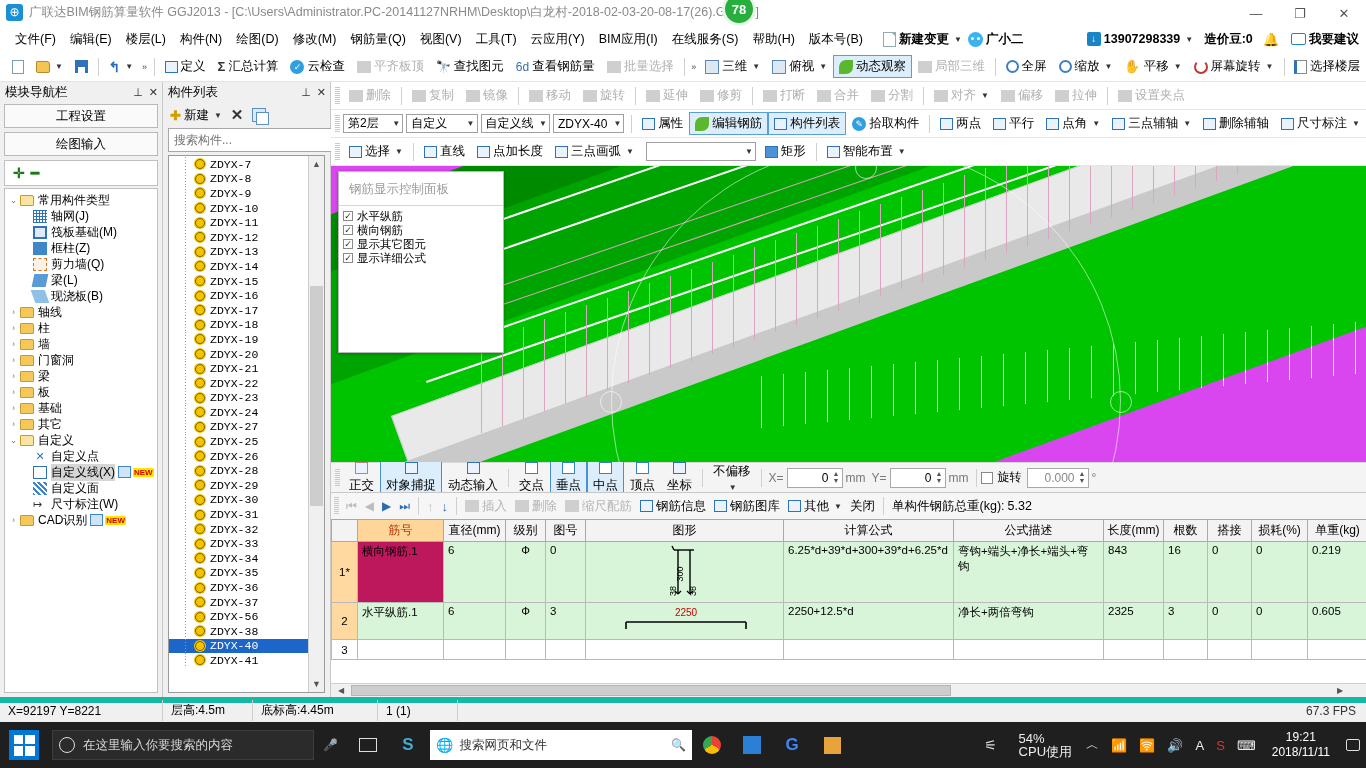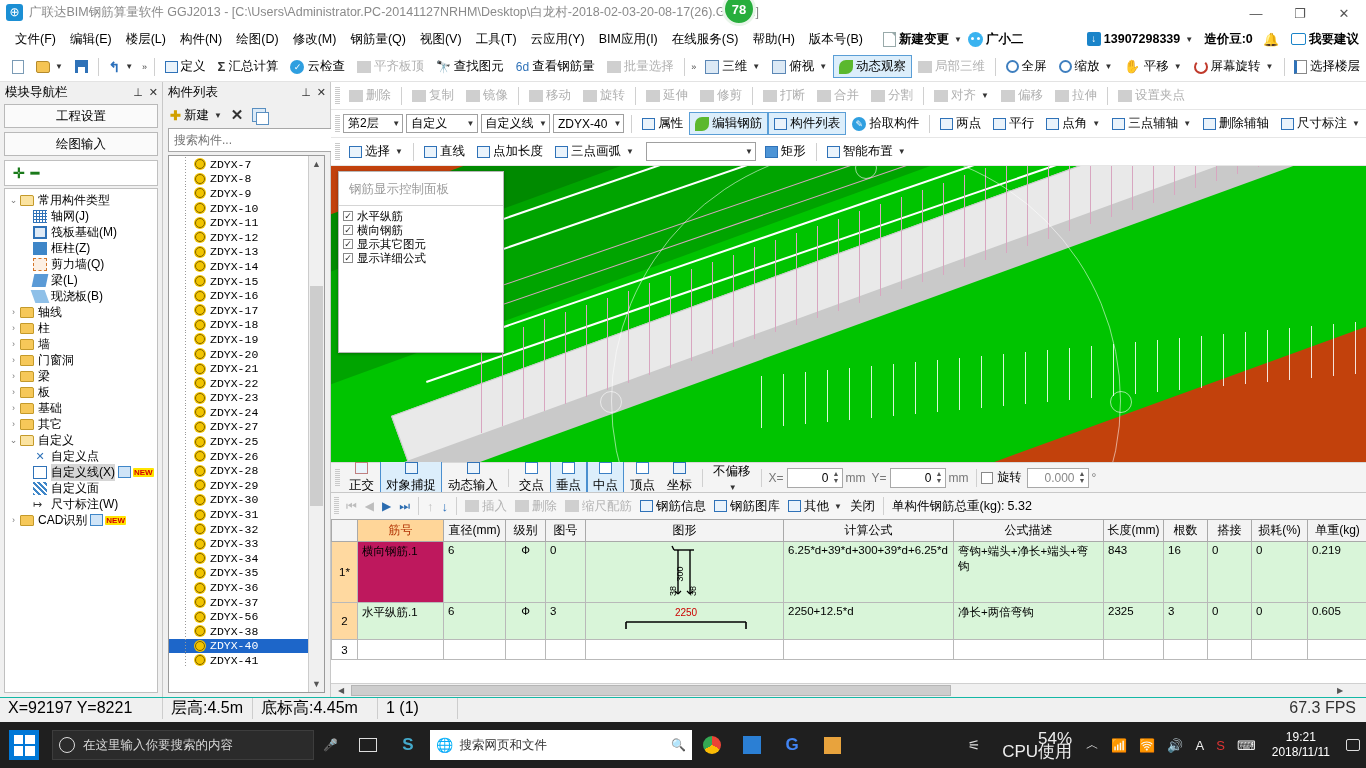--- a/index.html
+++ b/index.html
@@ -151,21 +151,21 @@
   .toolbar-strip { height:28px; background:#fff; display:flex; align-items:center; border-bottom:1px solid #e6e6e6;
                    padding-left:4px; white-space:nowrap; overflow:hidden; position:relative;}
   .grip { width:5px; height:18px; background:
           repeating-linear-gradient(180deg,#c9c9c9 0 1px,transparent 1px 2px); margin-right:3px; flex:0 0 5px;}
   .combo { height:19px; border:1px solid #a0a0a0; background:#fff; display:flex; align-items:center;
            padding:0 2px 0 4px; font-size:12px; margin-right:3px;}
   .combo .cv { flex:1; }
   .combo .ca { font-size:8px; color:#333; padding-left:4px;}
 
   .canvas-wrap { flex:1; position:relative; background:#000; overflow:hidden; }
-  .viewport { position:absolute; inset:0; background:#c2410c; }
+  .viewport { position:absolute; inset:0; background:#d946ef; }
 
   
   .scene { position:absolute; inset:0; overflow:hidden; }
   .greenband {
     position:absolute; left:-40px; top:120px; width:1200px; height:330px; background:#00a400;
     transform:rotate(-20deg); transform-origin:0 0;
   }
   .greenband2 {
     position:absolute; left:-60px; top:240px; width:1300px; height:300px; background:#00c400;
     transform:rotate(-20deg); transform-origin:0 0;
@@ -227,38 +227,38 @@
   table.rg td.rowno { background:#ffd9a0; text-align:center; width:26px; vertical-align:middle;}
   table.rg td.name1 { background:#be185d; }
   table.rg tr.empty td { background:#fff; height:20px; }
   .grid-scrollbar { height:14px; background:#f0f0f0; border-top:1px solid #d0d0d0; position:relative;}
   .gsb-thumb { position:absolute; left:20px; top:1px; height:11px; width:600px; background:#cdcdcd; border:1px solid #b5b5b5;}
   .gsb-arrow { position:absolute; width:16px; height:13px; top:0; display:flex; align-items:center; justify-content:center; font-size:8px; color:#555;}
 
   .shape-cell { position:relative; height:58px; }
 
   
-  .statusbar { height:21px; background:#f0f0f0; border-top:1px solid #14b8a6; display:flex; align-items:center;
-               font-size:16px; }
+  .statusbar { height:21px; background:#f0f0f0; border-top:6px solid #14b8a6; display:flex; align-items:center;
+               font-size:12px; }
   .sb-cell { padding:0 8px; height:21px; display:flex; align-items:center; border-right:1px solid #cdcdcd;}
   .sb-right { margin-left:auto; padding-right:10px; color:#333;}
 
   
   .taskbar { position:absolute; left:0; bottom:0; width:1366px; height:46px; background:#1f1f1f; display:flex; align-items:center;}
   .start { width:48px; height:46px; display:flex; align-items:center; justify-content:center;}
   .win-logo { width:21px; height:21px; display:grid; grid-template-columns:1fr 1fr; grid-template-rows:1fr 1fr; gap:2px;}
   .win-logo i { background:#fff; display:block;}
   .tb-search { width:262px; height:30px; background:#2b2b2b; border:1px solid #3d3d3d; display:flex; align-items:center;
                padding:0 6px; margin-left:4px; }
   .tb-search .circ { width:16px; height:16px; border:1.5px solid #ddd; border-radius:50%; margin-right:8px;}
   .tb-search span { color:#d8d8d8; font-size:12.5px;}
   .tb-mic { width:34px; display:flex; align-items:center; justify-content:center; color:#ddd;}
   .tb-ico { width:40px; height:46px; display:flex; align-items:center; justify-content:center;}
   .tray { margin-left:auto; display:flex; align-items:center; height:46px; color:#eee; }
-  .cpu { text-align:right; line-height:13px; font-size:17px; color:#eee; padding:0 8px;}
+  .cpu { text-align:left; line-height:13px; font-size:13px; color:#eee; padding:0 8px;}
   .clock { text-align:center; line-height:15px; font-size:12px; padding:0 10px; color:#fff;}
   .tray-ic { padding:0 6px; font-size:13px; color:#eee;}
   .notif { width:26px; height:46px; display:flex; align-items:center; justify-content:center;}
 </style>
 </head>
 <body>
 
 <div class="app">
 
   <div class="titlebar">

